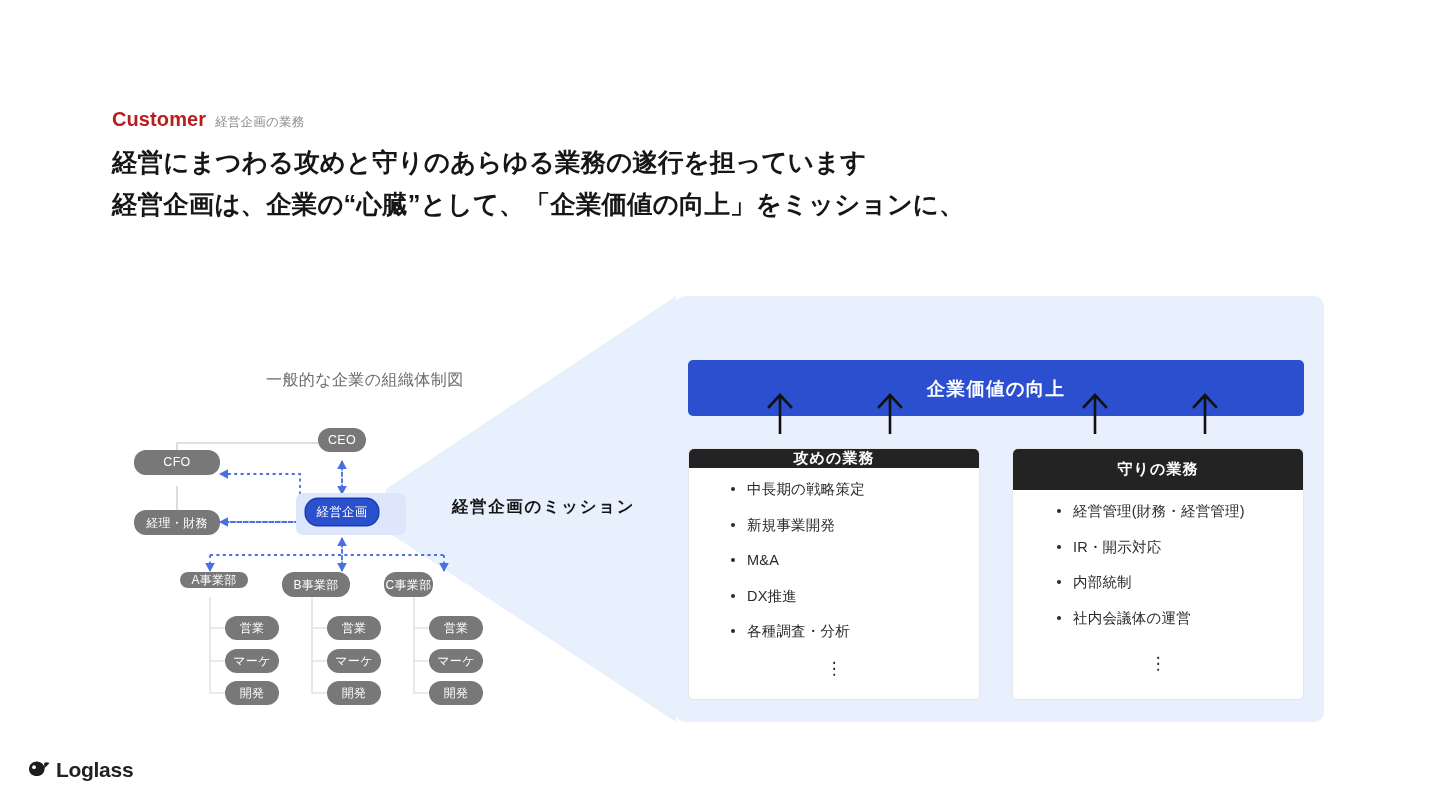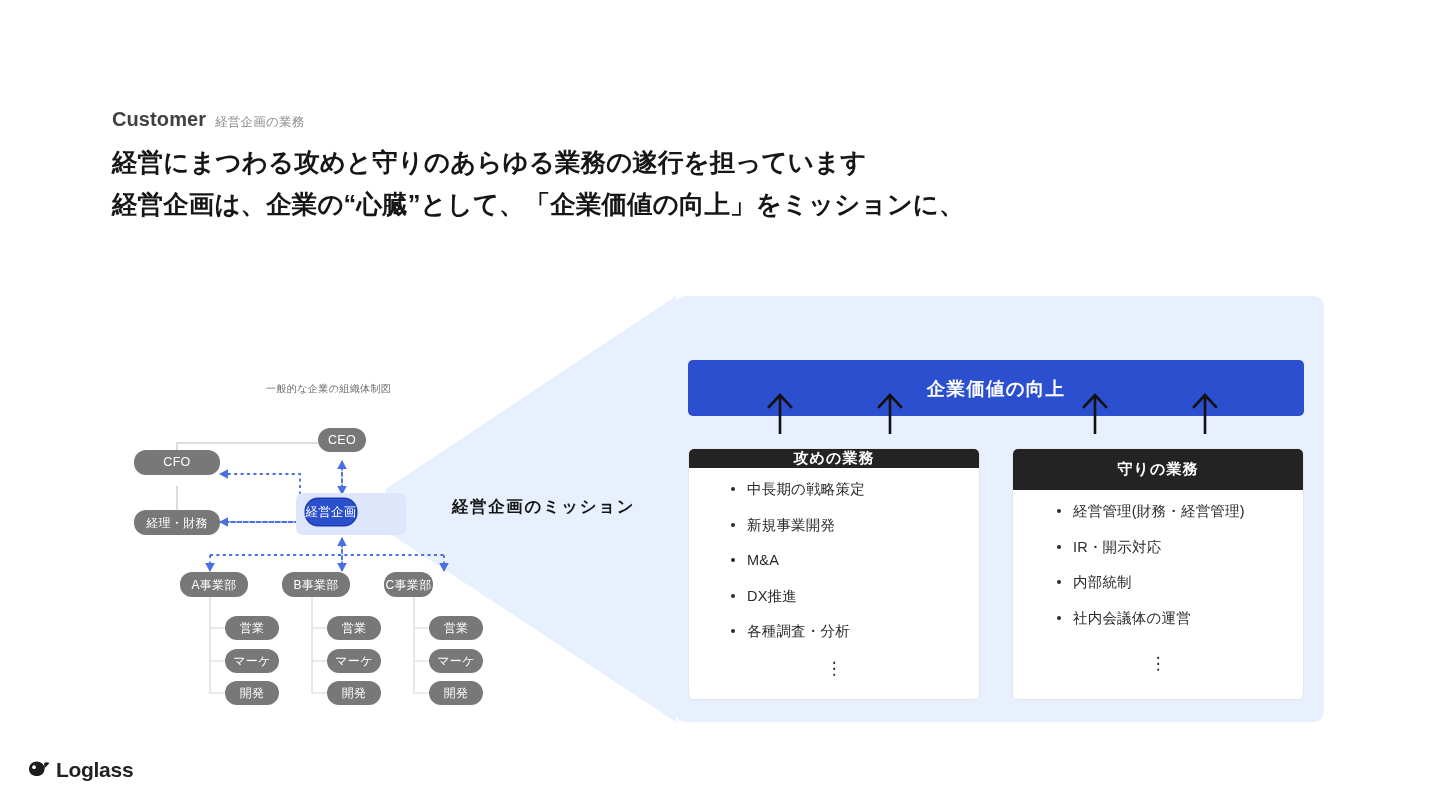--- a/index.html
+++ b/index.html
@@ -28,21 +28,21 @@
     left: 112px;
     top: 108px;
     display: flex;
     align-items: baseline;
     gap: 9px;
     white-space: nowrap;
   }
   .eyebrow-main {
     font-size: 20px;
     font-weight: bold;
-    color: #404040;
+    color: #b91c1c;
     letter-spacing: 0.1px;
   }
   .eyebrow-sub {
     font-size: 12.5px;
     font-weight: normal;
     color: #8a8a8a;
     letter-spacing: 0.2px;
   }
 
   .headline {
@@ -70,22 +70,22 @@
   .org {
     position: absolute;
     left: 120px;
     top: 366px;
     width: 400px;
     height: 345px;
   }
   .org-caption {
     position: absolute;
     left: 146px;
-    top: 16px;
-    font-size: 10px;
+    top: 4px;
+    font-size: 16px;
     color: #6b6b6b;
     letter-spacing: 0.4px;
     white-space: nowrap;
   }
   .org-svg {
     position: absolute;
     left: 0; top: 0;
     width: 400px; height: 345px;
   }
   .node {
@@ -325,25 +325,25 @@
     </div>
 
     <div class="node" style="left:14px; top:84px; width:86px; height:25px;">
       <span>CFO</span>
     </div>
 
     <div class="node small" style="left:14px; top:144px; width:86px; height:25px;">
       <span>経理・財務</span>
     </div>
 
-    <div class="node node-highlight" style="left:186px; top:133px; width:50px; height:26px;">
+    <div class="node node-highlight" style="left:186px; top:133px; width:72px; height:26px;">
       <span>経営企画</span>
     </div>
 
-    <div class="node small" style="left:60px; top:206px; width:68px; height:25px;">
+    <div class="node small" style="left:60px; top:206px; width:68px; height:16px;">
       <span>A事業部</span>
     </div>
     <div class="node small" style="left:162px; top:206px; width:68px; height:25px;">
       <span>B事業部</span>
     </div>
     <div class="node small" style="left:264px; top:206px; width:49px; height:25px;">
       <span>C事業部</span>
     </div>
 
     <div class="node small" style="left:105px; top:250px; width:54px; height:24px;">

